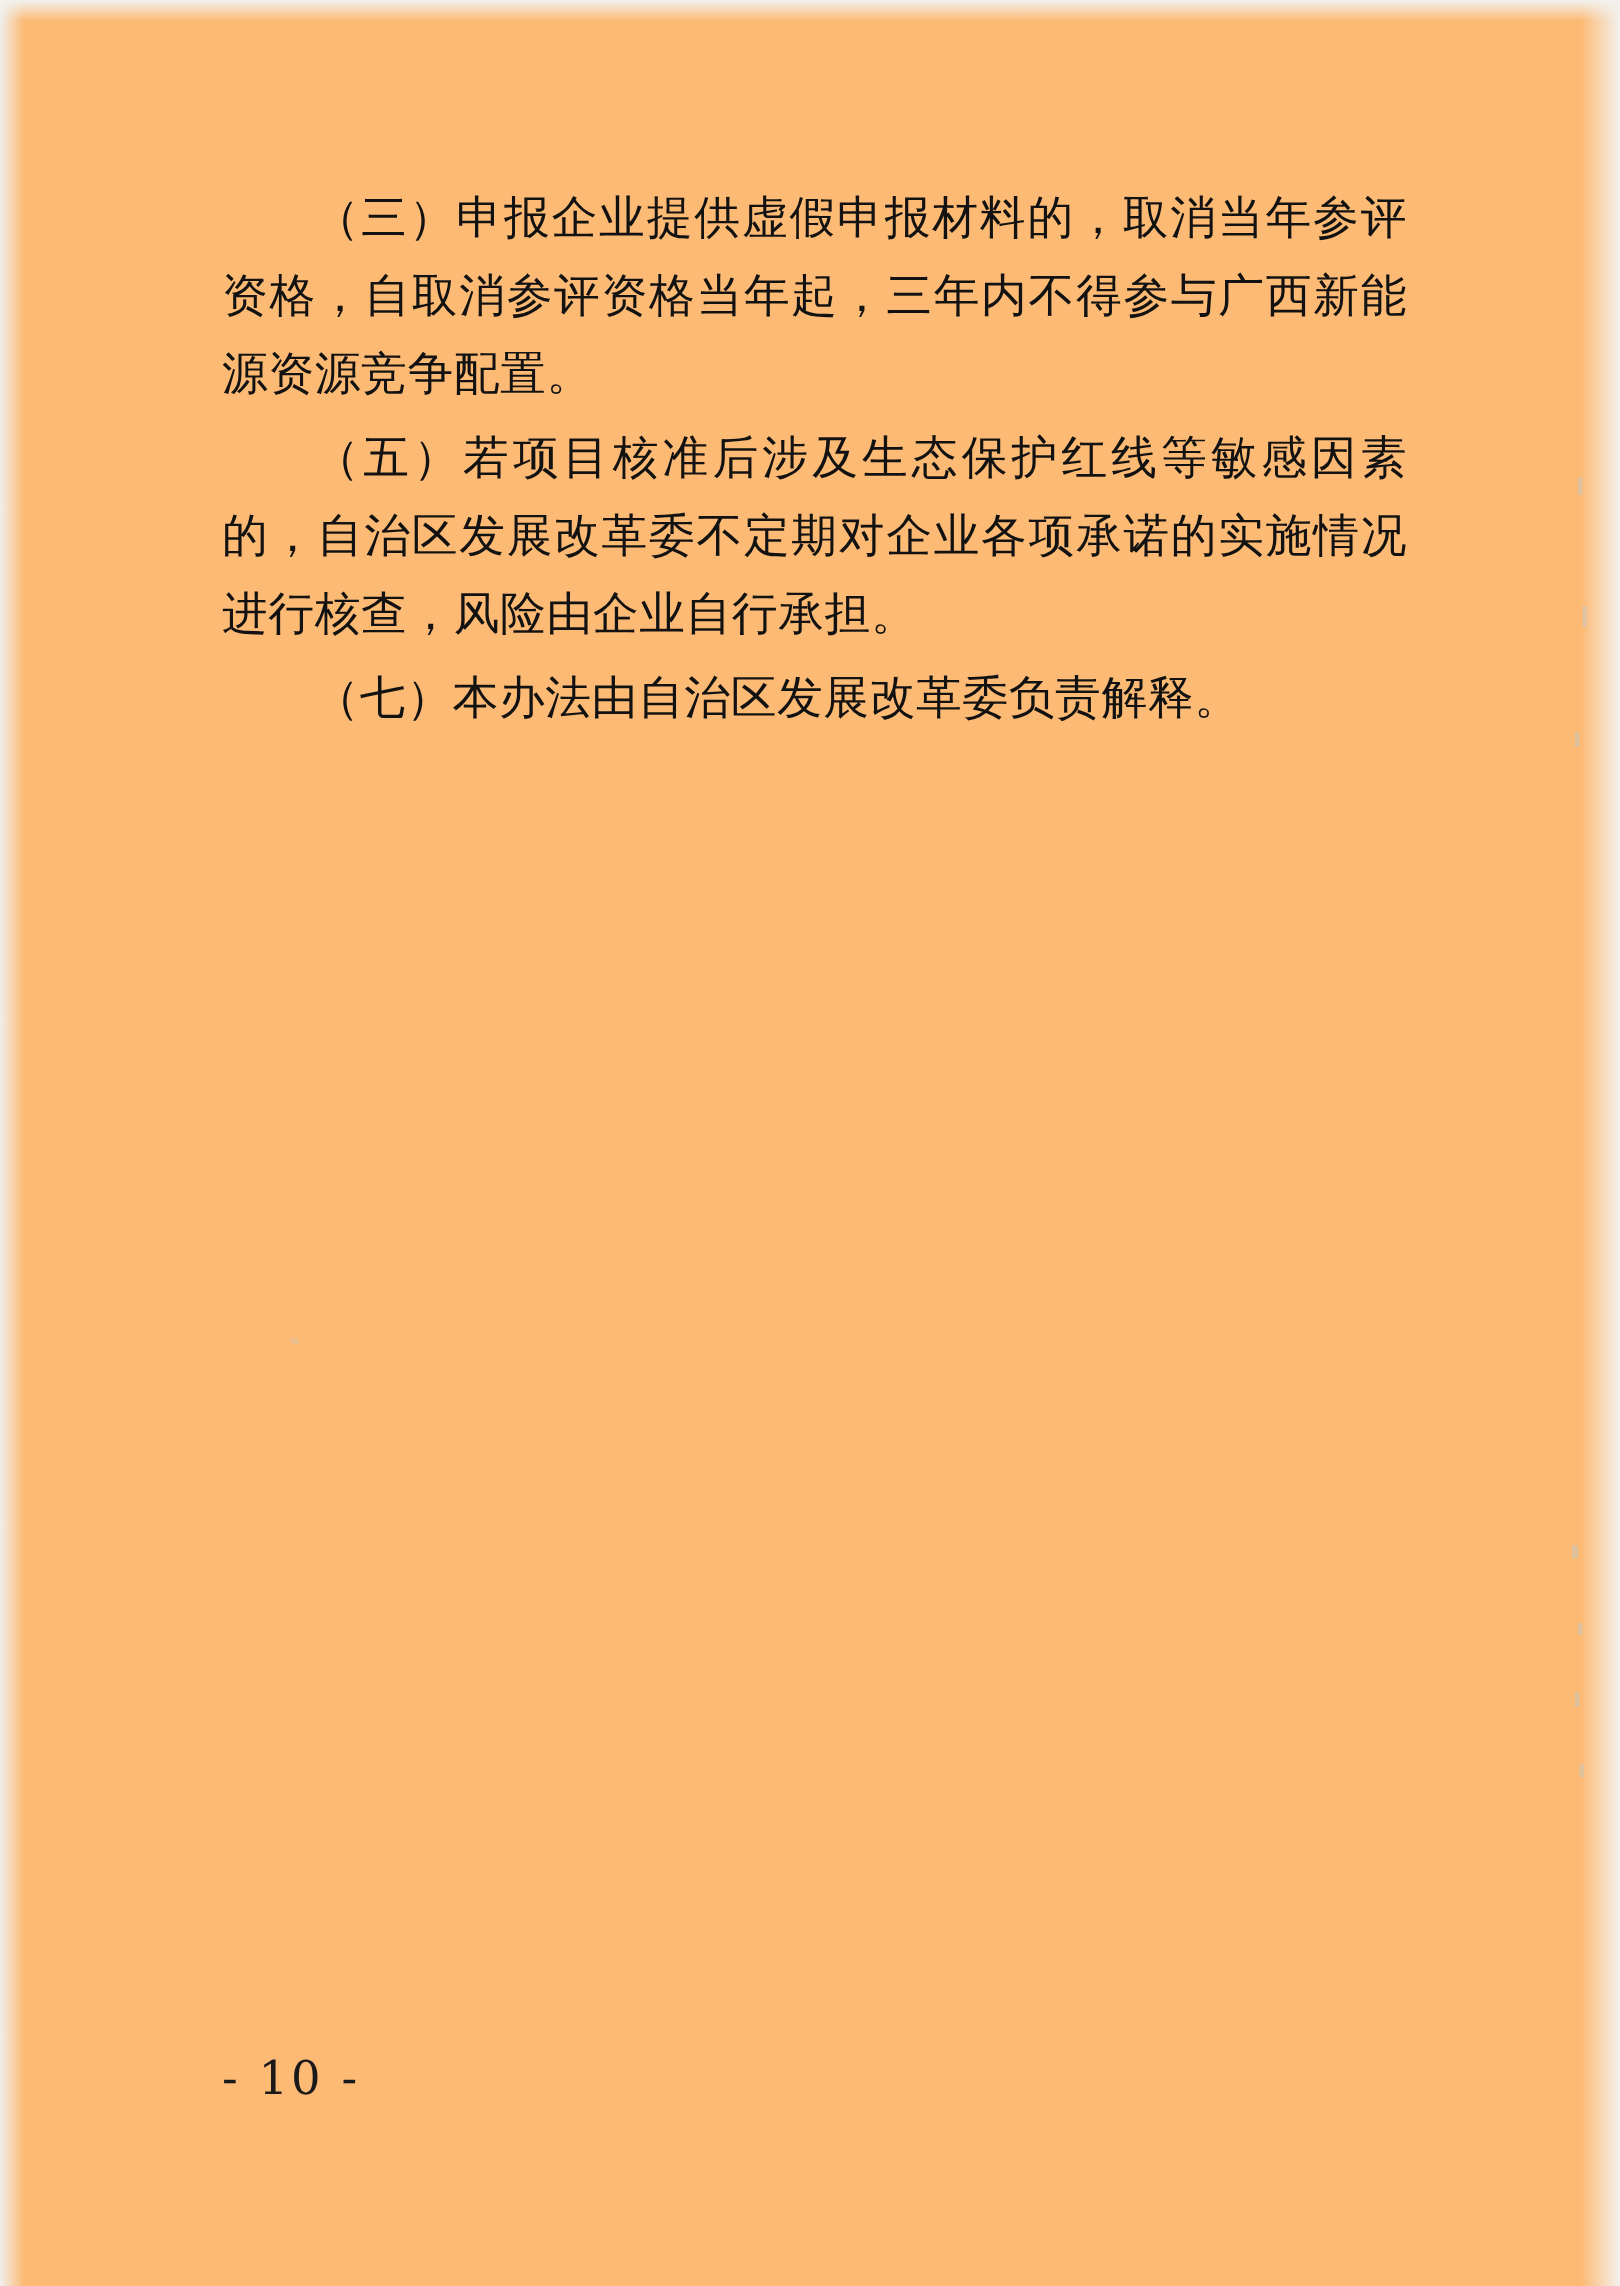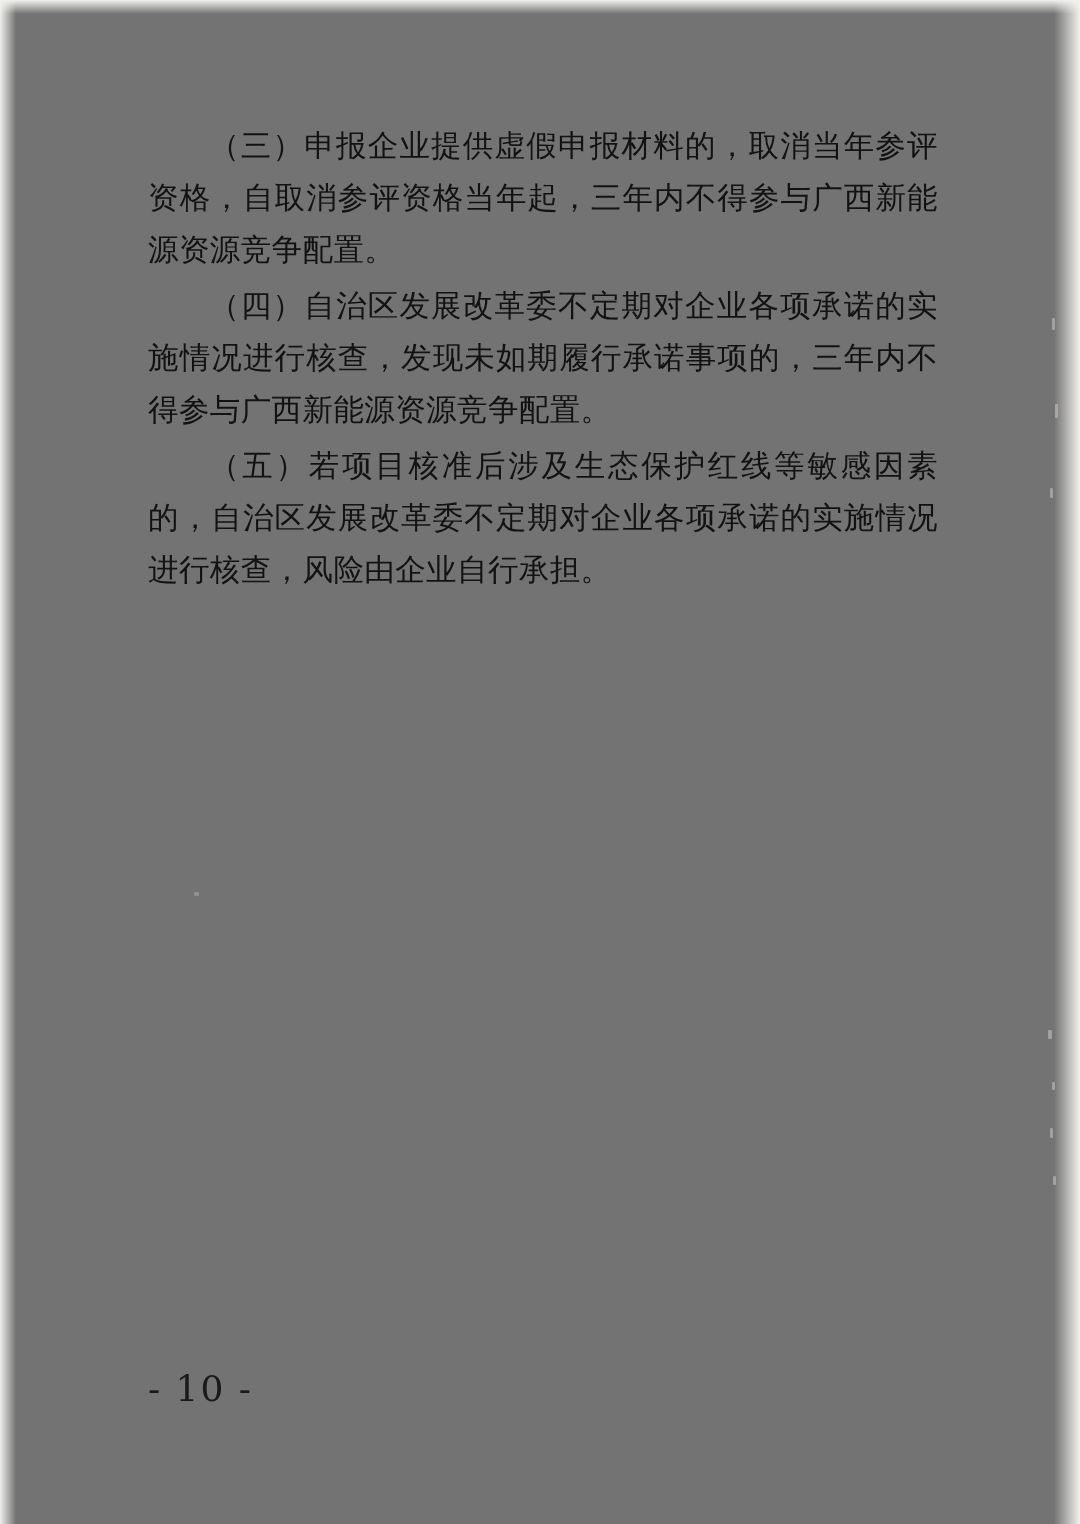--- a/index.html
+++ b/index.html
@@ -15,21 +15,21 @@
     overflow: hidden;
   }
 
   
   .page {
     position: absolute;
     left: 0;
     top: 0;
     width: 1080px;
     height: 1524px;
-    background: #737373;
+    background: #fdba74;
   }
 
   
   .edge-left {
     position: absolute;
     left: 0; top: 0;
     width: 16px; height: 100%;
     background: linear-gradient(to right, #efefec, rgba(255,255,255,0));
   }
   .edge-top {
@@ -69,21 +69,21 @@
     text-align: justify;
     text-indent: 2em;
     font-family: "DejaVu Serif", "Liberation Serif", serif;
     text-justify: inter-ideograph;
   }
 
   .page-number {
     position: absolute;
     left: 148px;
     top: 1368px;
-    font-size: 36px;
+    font-size: 31px;
     letter-spacing: 2px;
     color: #1a1a1a;
     font-family: "DejaVu Serif", "Liberation Serif", serif;
   }
 </style>
 </head>
 <body>
 
 <div class="page">
 
@@ -95,19 +95,19 @@
   <div class="speckle" style="left:1055px; top:404px; width:3px; height:14px;"></div>
   <div class="speckle" style="left:1050px; top:488px; width:3px; height:10px;"></div>
   <div class="speckle" style="left:1048px; top:1030px; width:4px; height:9px;"></div>
   <div class="speckle" style="left:1052px; top:1082px; width:3px; height:8px;"></div>
   <div class="speckle" style="left:1050px; top:1128px; width:3px; height:10px;"></div>
   <div class="speckle" style="left:1053px; top:1176px; width:3px; height:9px;"></div>
   <div class="speckle" style="left:194px; top:892px; width:5px; height:4px; opacity:.35;"></div>
 
   <div class="content">
     <p class="para">（三）申报企业提供虚假申报材料的，取消当年参评资格，自取消参评资格当年起，三年内不得参与广西新能源资源竞争配置。</p>
-    <p class="para">（四）自治区发展改革委不定期对企业各项承诺的实施情况进行核查，发现未如期履行承诺事项的，三年内不得参与广西新能源资源竞争配置。</p>
     <p class="para">（五）若项目核准后涉及生态保护红线等敏感因素的，自治区发展改革委不定期对企业各项承诺的实施情况进行核查，风险由企业自行承担。</p>
+    <p class="para">（七）本办法由自治区发展改革委负责解释。</p>
   </div>
 
   <div class="page-number">- 10 -</div>
 
 </div>
 
 </body></html>

